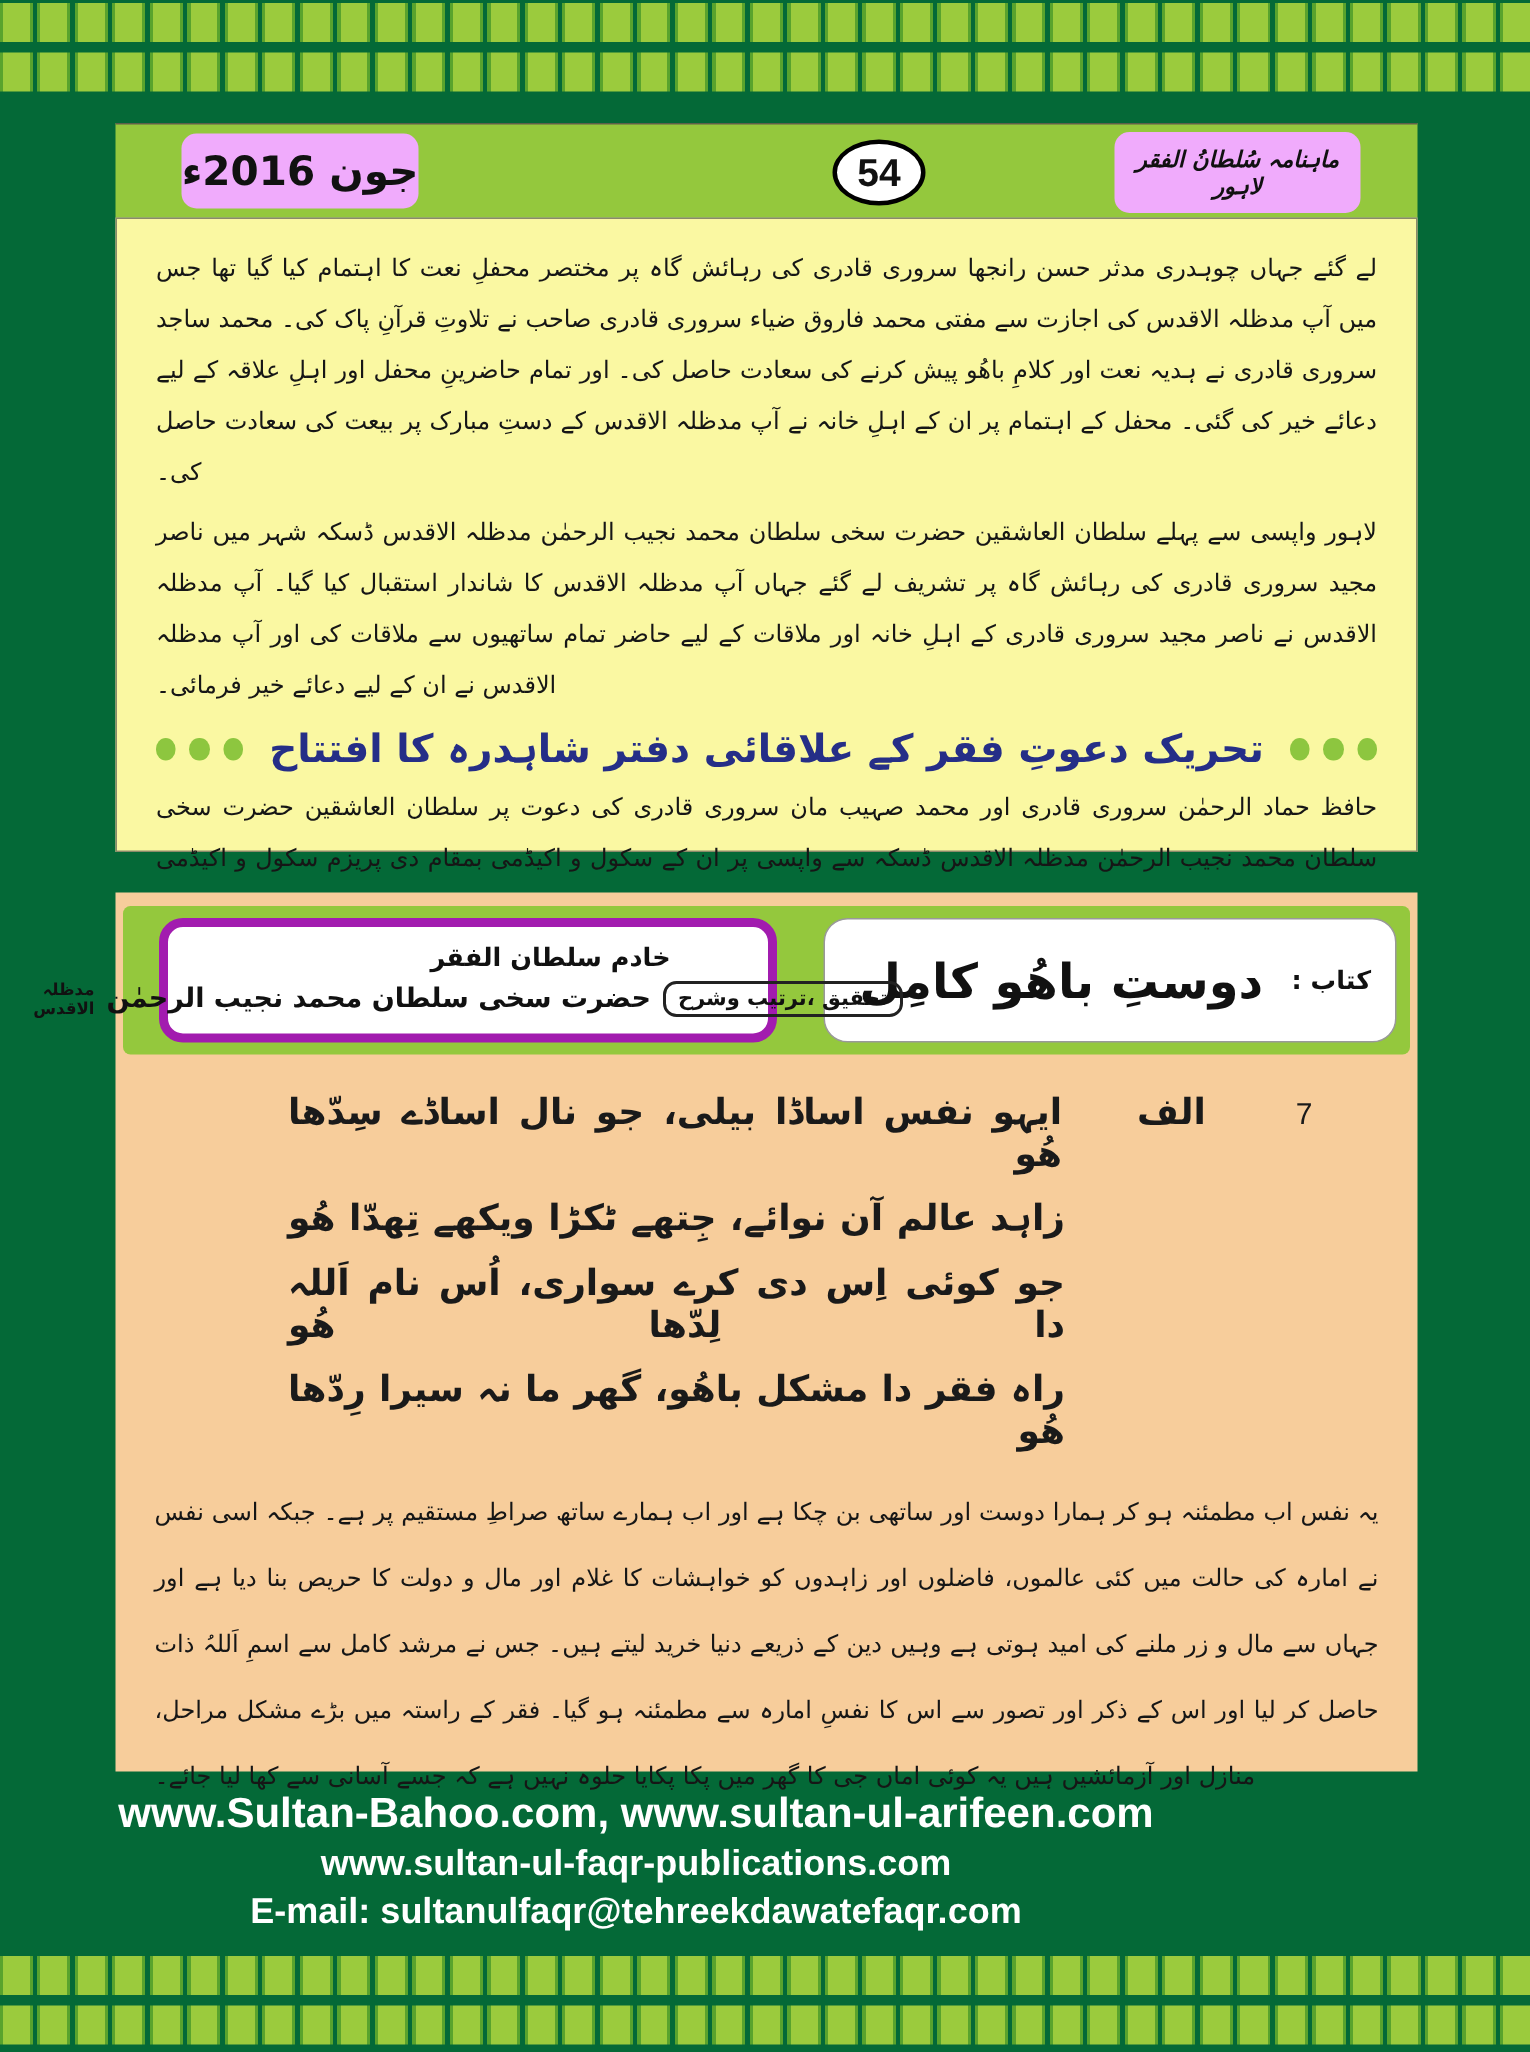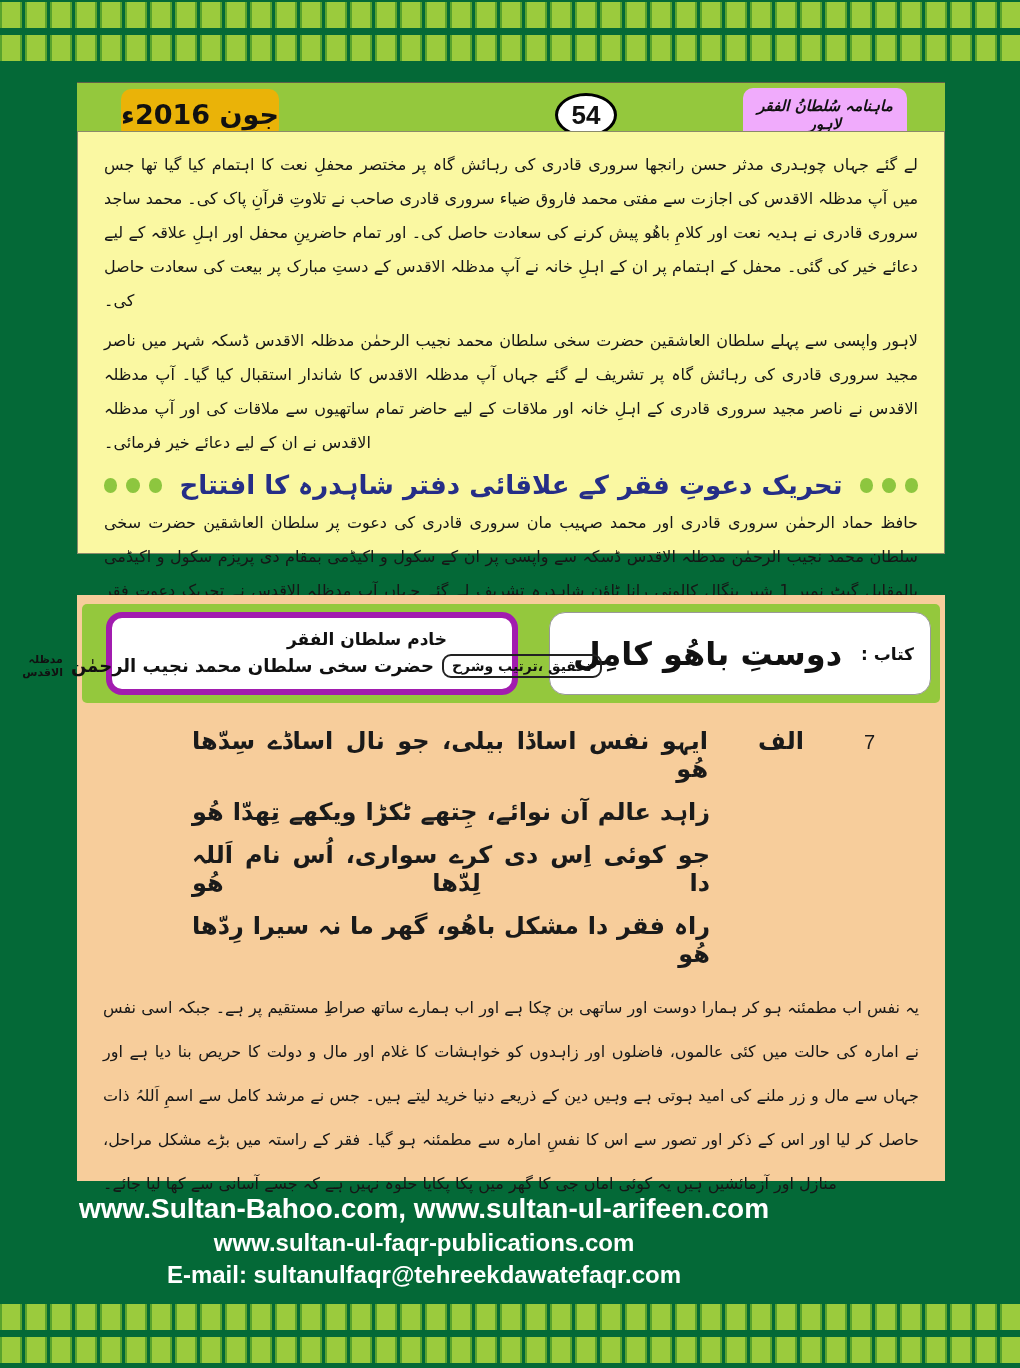--- a/index.html
+++ b/index.html
@@ -16,38 +16,38 @@
     height:26px; margin-bottom:7px;
     background:repeating-linear-gradient(90deg, #59a32d 0 2px, #9BCB3D 2px 20px, #59a32d 20px 22px, #046937 22px 25px);
   }
   
   .masthead {
     position:absolute; left:77px; top:82px; width:868px; height:63px;
     background:#94C83D; border-top:1px solid #5f5f4a; box-sizing:border-box;
   }
   .date-box {
     position:absolute; left:44px; top:6px; width:158px; height:50px;
-    background:#eab308; border-radius:10px; display:flex; align-items:center; justify-content:center;
+    background:#f0abfc; border-radius:10px; display:flex; align-items:center; justify-content:center;
     direction:rtl; font-size:27px; font-weight:bold; color:#111;
   }
   .page-num {
     position:absolute; left:478px; top:10px; width:62px; height:44px;
     background:#fff; border:3px solid #000000; border-radius:50%;
     display:flex; align-items:center; justify-content:center;
     font-family:"Liberation Sans", sans-serif; font-size:26px; font-weight:bold; color:#111;
     box-sizing:border-box;
   }
   .logo-box {
     position:absolute; right:38px; top:5px; width:164px; height:54px;
     background:#f0abfc; border-radius:10px; display:flex; align-items:center; justify-content:center;
     direction:rtl; text-align:center; font-size:15px; font-weight:bold; color:#111; font-style:italic;
   }
   
   .yellow-box {
-    position:absolute; left:77px; top:131px; width:868px; height:423px;
+    position:absolute; left:77px; top:145px; width:868px; height:423px;
     background:#FAF8A2; border:1px solid #8a8a6a; box-sizing:border-box;
     direction:rtl; padding:10px 26px 0;
   }
   .yellow-box p {
     margin:6px 0; font-size:16px; line-height:34px; color:#161616;
     text-align:justify; text-align-last:left;
   }
   .heading-row {
     display:flex; align-items:center; justify-content:center; gap:9px;
     margin:10px 0 6px; direction:rtl;

